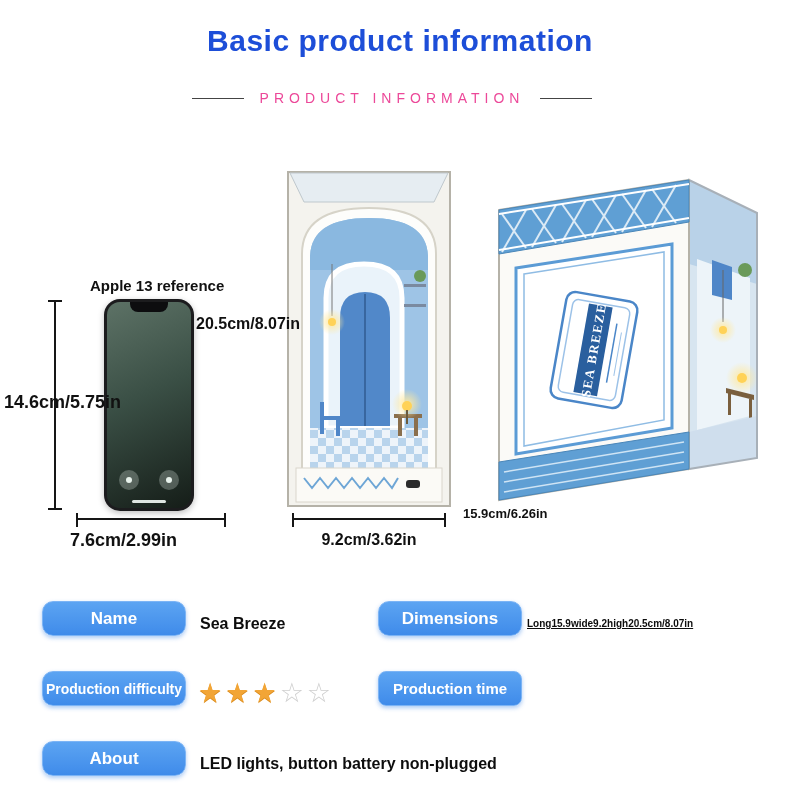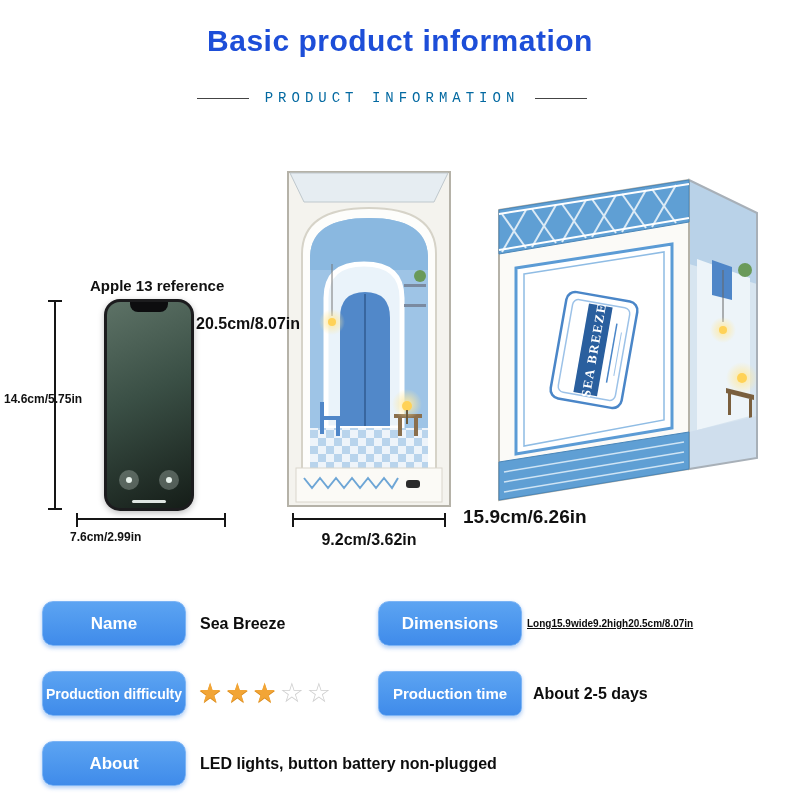--- a/index.html
+++ b/index.html
@@ -3,22 +3,22 @@
 <meta charset="utf-8">
 <style>
   html,body{margin:0;padding:0;background:#ffffff;}
   .page{position:relative;width:800px;height:800px;background:#ffffff;overflow:hidden;
         font-family:"Liberation Sans",sans-serif;color:#111;}
 
   .title{position:absolute;top:24px;left:0;width:800px;text-align:center;
          font-size:30px;font-weight:bold;letter-spacing:.5px;color:#1d4ed8;margin:0;}
 
   .subtitle{position:absolute;top:90px;left:0;width:784px;display:flex;align-items:center;
-            justify-content:center;gap:16px;font-family:Liberation Mono, monospace;
-            font-size:14px;letter-spacing:5px;color:#0369a1;}
+            justify-content:center;gap:16px;font-family:Liberation Sans, sans-serif;
+            font-size:14px;letter-spacing:5px;color:#ec4899;}
   .subtitle .rule{display:inline-block;width:52px;height:1px;background:#444;}
 
   
   .phone-label{position:absolute;left:90px;top:264px;font-size:15px;font-weight:bold;white-space:nowrap;margin-top:13px;}
   .phone{position:absolute;left:104px;top:299px;width:90px;height:212px;background:#1c1c1e;
          border-radius:16px;padding:3px;box-sizing:border-box;box-shadow:0 2px 6px rgba(0,0,0,.25);}
   .phone-screen{position:relative;width:100%;height:100%;border-radius:13px;overflow:hidden;
                 background:linear-gradient(155deg,#5d7266 0%,#3a4f45 45%,#151d18 100%);}
   .phone-notch{position:absolute;top:0;left:50%;transform:translateX(-50%);width:38px;height:10px;
                background:#0d0d0f;border-radius:0 0 8px 8px;}
@@ -31,37 +31,37 @@
   .phone-homebar{position:absolute;bottom:5px;left:50%;transform:translateX(-50%);
                  width:34px;height:3px;border-radius:2px;background:#dfe6e2;}
 
   
   .vdim{position:absolute;width:0;border-left:2px solid #161616;}
   .vdim::before,.vdim::after{content:"";position:absolute;left:-8px;width:14px;height:2px;background:#161616;}
   .vdim::before{top:0;}.vdim::after{bottom:0;}
   .hdim{position:absolute;height:0;border-top:2px solid #161616;}
   .hdim::before,.hdim::after{content:"";position:absolute;top:-7px;width:2px;height:14px;background:#161616;}
   .hdim::before{left:0;}.hdim::after{right:0;}
-  .dim-label{position:absolute;font-size:12px;font-weight:bold;white-space:nowrap;color:#111;}
+  .dim-label{position:absolute;font-size:18px;font-weight:bold;white-space:nowrap;color:#111;}
 
   .dim-phone-h{left:54px;top:300px;height:210px;}
   .lbl-phone-h{left:4px;top:392px;}
   .dim-phone-w{left:76px;top:518px;width:150px;}
   .lbl-phone-w{left:70px;top:530px;width:162px;text-align:left;}
 
   .front-view{position:absolute;left:286px;top:166px;width:166px;height:346px;}
   .lbl-front-h{left:196px;top:315px;font-size:16px;}
   .dim-front-w{left:292px;top:518px;width:154px;}
   .lbl-front-w{left:288px;top:531px;width:162px;text-align:center;font-size:16px;}
 
   .side-view{position:absolute;left:492px;top:164px;width:272px;height:342px;}
-  .lbl-side-d{left:463px;top:506px;font-size:19px;}
+  .lbl-side-d{left:463px;top:506px;font-size:13px;}
 
   
-  .pill{position:absolute;width:144px;height:45px;border-radius:11px;
+  .pill{position:absolute;width:144px;height:35px;border-radius:11px;
         background:linear-gradient(180deg,#5ca4f2 0%,#3f8bea 100%);
         border:1px solid #7cb4f5;box-shadow:0 2px 4px rgba(70,140,230,.45);
         color:#ffffff;font-weight:bold;display:flex;align-items:center;justify-content:center;
         text-align:center;box-sizing:border-box;}
   .pill-lg{font-size:17px;}
   .pill-md{font-size:15px;border-radius:8px;}
   .pill-sm{font-size:14px;}
   .spec-value{position:absolute;height:45px;line-height:45px;font-weight:bold;font-size:16px;
               white-space:nowrap;color:#0d0d0d;}
   .spec-value.small{font-size:10px;text-decoration:underline;}
@@ -251,20 +251,19 @@
   <div class="pill pill-sm row2 col-l">
     <span>Production difficulty</span>
   </div>
   <div class="stars stars-pos">
     <span class="stars-filled">★★★</span><span class="stars-empty">☆☆</span>
   </div>
 
   <div class="pill pill-md row2 col-r">
     <span>Production time</span>
   </div>
-  <div class="spec-value val-time">About 2-5 days</div>
 
   <div class="pill pill-lg row3 col-l">
     <span>About</span>
   </div>
   <div class="spec-value val-lights">LED lights, button battery non-plugged</div>
 
 </div>
 
 </body></html>

